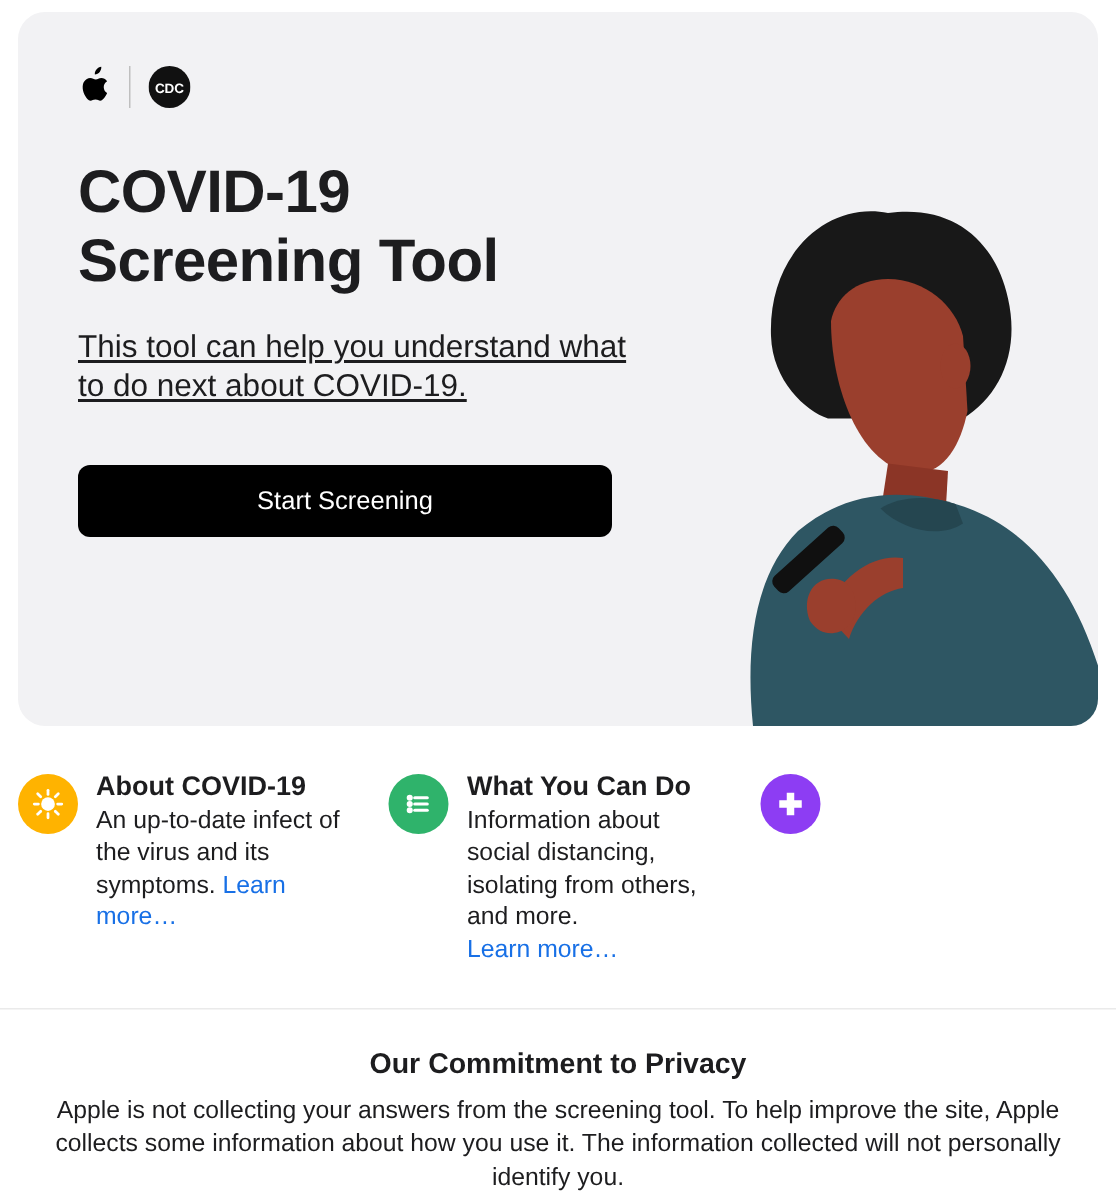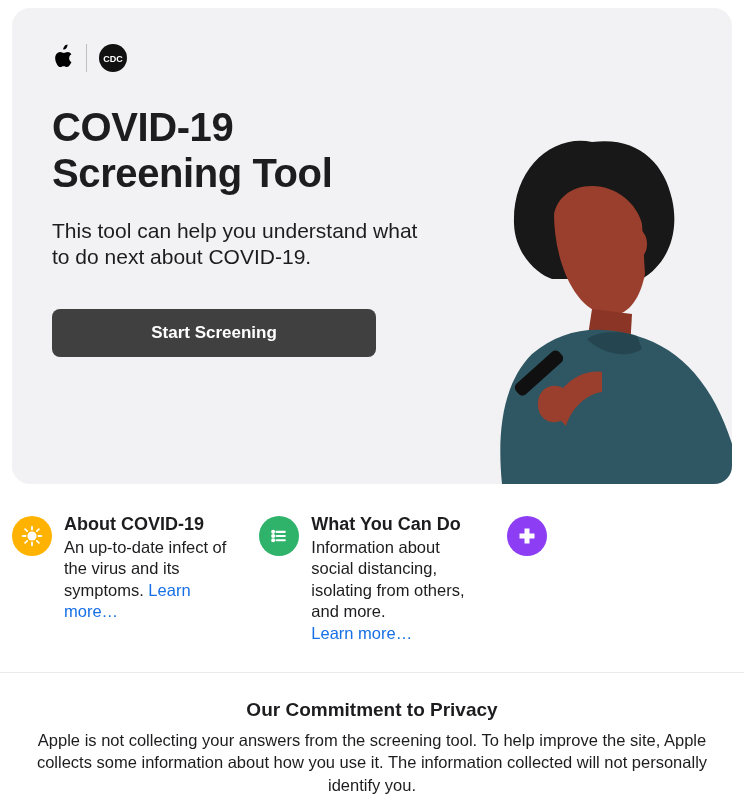--- a/index.html
+++ b/index.html
@@ -37,33 +37,34 @@
     letter-spacing: -0.01em;
     margin-bottom: 22px;
     max-width: 400px;
   }
   .hero-text {
     font-size: 21px;
     line-height: 1.25;
     max-width: 380px;
     margin-bottom: 6px;
     font-weight: 400;
+    text-decoration: underline;
   }
   .hero-text + .hero-text { margin-top: 6px; }
   .start-btn {
     display: inline-block;
     margin-top: 32px;
-    background: #404040;
+    background: #000000;
     color: #ffffff;
     border: none;
     border-radius: 8px;
     padding: 14px 0;
-    width: 324px;
+    width: 356px;
     font-size: 17px;
-    font-weight: 700;
+    font-weight: 400;
     cursor: pointer;
     text-align: center;
   }
   .illustration {
     position: absolute;
     right: -10px;
     bottom: 0;
     width: 300px;
     height: 370px;
   }

